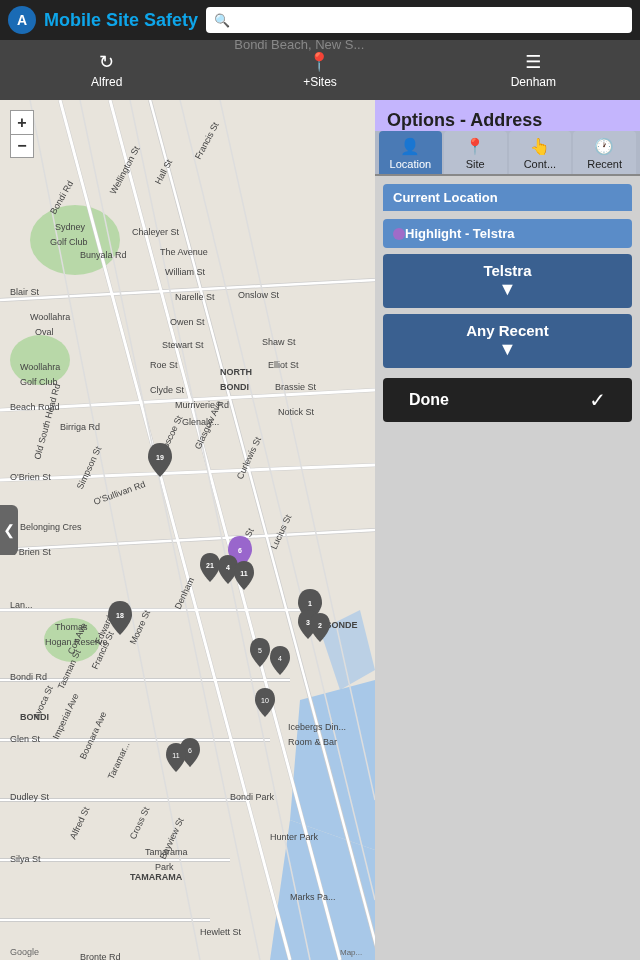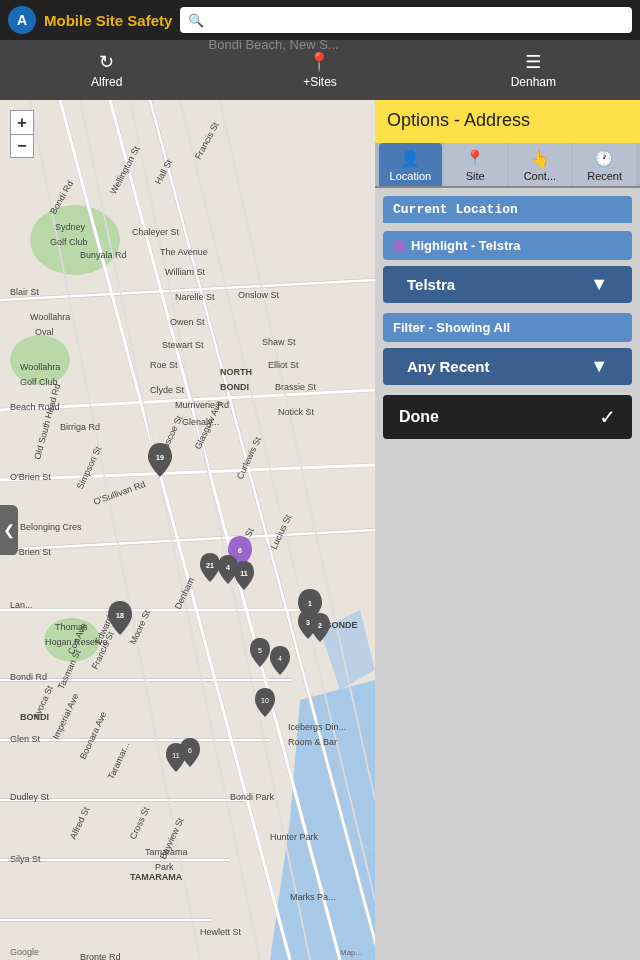--- a/index.html
+++ b/index.html
@@ -15,21 +15,21 @@
       gap: 8px;
     }
     #header .app-logo {
       width: 28px; height: 28px;
       background: #1a6bb5;
       border-radius: 50%;
       display: flex; align-items: center; justify-content: center;
       color: white; font-weight: bold; font-size: 14px;
     }
     #header .app-title {
-      color: #eab308; font-size: 15px; font-weight: bold;
+      color: #0ea5e9; font-size: 18px; font-weight: bold;
     }
     #header .search-bar {
       flex: 1;
       background: white;
       border-radius: 4px;
       height: 26px;
       display: flex; align-items: center;
       padding: 0 8px;
       font-size: 13px;
       color: #333;
@@ -104,24 +104,24 @@
     
     #right-panel {
       flex: 1;
       background: #d0d0d0;
       display: flex; flex-direction: column;
       overflow-y: auto;
     }
 
     
     .panel-header {
-      background: #fde047;
-      padding: 10px 12px 12px;
+      background: #c4b5fd;
+      padding: 10px 12px 0;
       font-size: 18px;
-      font-weight: normal;
+      font-weight: bold;
       color: #222;
     }
 
     
     .tab-bar {
       display: flex;
       background: #b0b8c8;
       border-bottom: 2px solid #888;
       padding: 0 4px;
       gap: 2px;
@@ -138,21 +138,20 @@
     }
     .tab-item.active {
       background: #4a7ab5;
       color: white;
     }
     .tab-icon { font-size: 16px; margin-bottom: 2px; }
 
     
     .panel-section {
       margin: 8px 8px 0;
-      font-family: Liberation Mono, monospace;
     }
     .section-label {
       background: #5a8cc8;
       color: white;
       padding: 6px 10px;
       font-size: 13px;
       font-weight: bold;
       border-radius: 4px 4px 0 0;
     }
     .section-content {
@@ -163,38 +162,39 @@
       color: #222;
     }
 
     
     .highlight-row {
       margin: 8px 8px 0;
       background: #5a8cc8;
       color: white;
       padding: 7px 10px;
       border-radius: 4px;
-      display: flex; align-items: center; gap: 6px;
+      display: flex; align-items: center; 
       font-size: 13px; font-weight: bold;
     }
     .highlight-dot {
       width: 12px; height: 12px;
       background: #a06cc8;
       border-radius: 50%;
     }
 
     
     .dropdown-row {
       margin: 6px 8px 0;
       background: #3a6090;
       border-radius: 4px;
       display: flex; align-items: center;
       padding: 8px 24px;
       cursor: pointer;
       justify-content: space-between;
+      flex-direction: column;
     }
     .dropdown-label {
       color: white;
       font-size: 15px;
       font-weight: bold;
     }
     .dropdown-arrow {
       color: white; font-size: 18px;
     }
 
@@ -207,21 +207,21 @@
       border-radius: 4px;
       font-size: 13px; font-weight: bold;
     }
 
     
     .done-btn {
       margin: 10px 8px 12px;
       background: #222;
       border-radius: 4px;
       display: flex; align-items: center; justify-content: space-between;
-      padding: 10px 16px;
+      padding: 10px 26px;
       cursor: pointer;
     }
     .done-label {
       color: white; font-size: 16px; font-weight: bold;
     }
     .done-check {
       color: white; font-size: 20px;
     }
 
     
@@ -500,23 +500,20 @@
     <div class="highlight-row">
       <div class="highlight-dot"></div>
       <span>Highlight - Telstra</span>
     </div>
 
     <div class="dropdown-row">
       <span class="dropdown-label">Telstra</span>
       <span class="dropdown-arrow">▼</span>
     </div>
 
-    <div class="filter-row">
-      <span>Filter - Showing All</span>
-    </div>
 
     <div class="dropdown-row">
       <span class="dropdown-label">Any Recent</span>
       <span class="dropdown-arrow">▼</span>
     </div>
 
     <div class="done-btn">
       <span class="done-label">Done</span>
       <span class="done-check">✓</span>
     </div>

